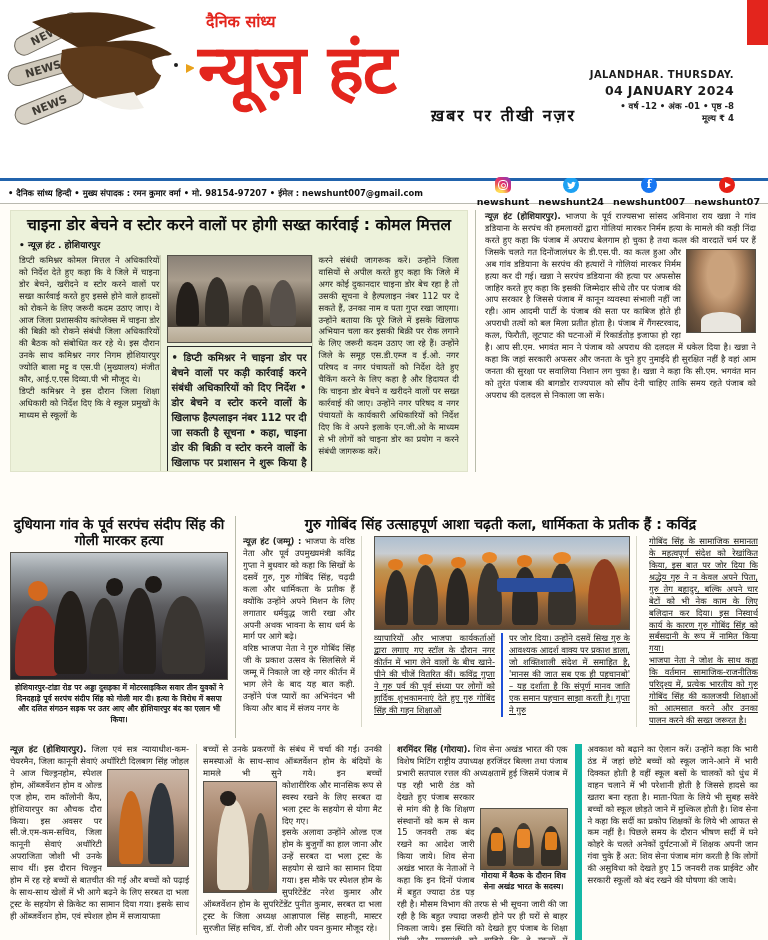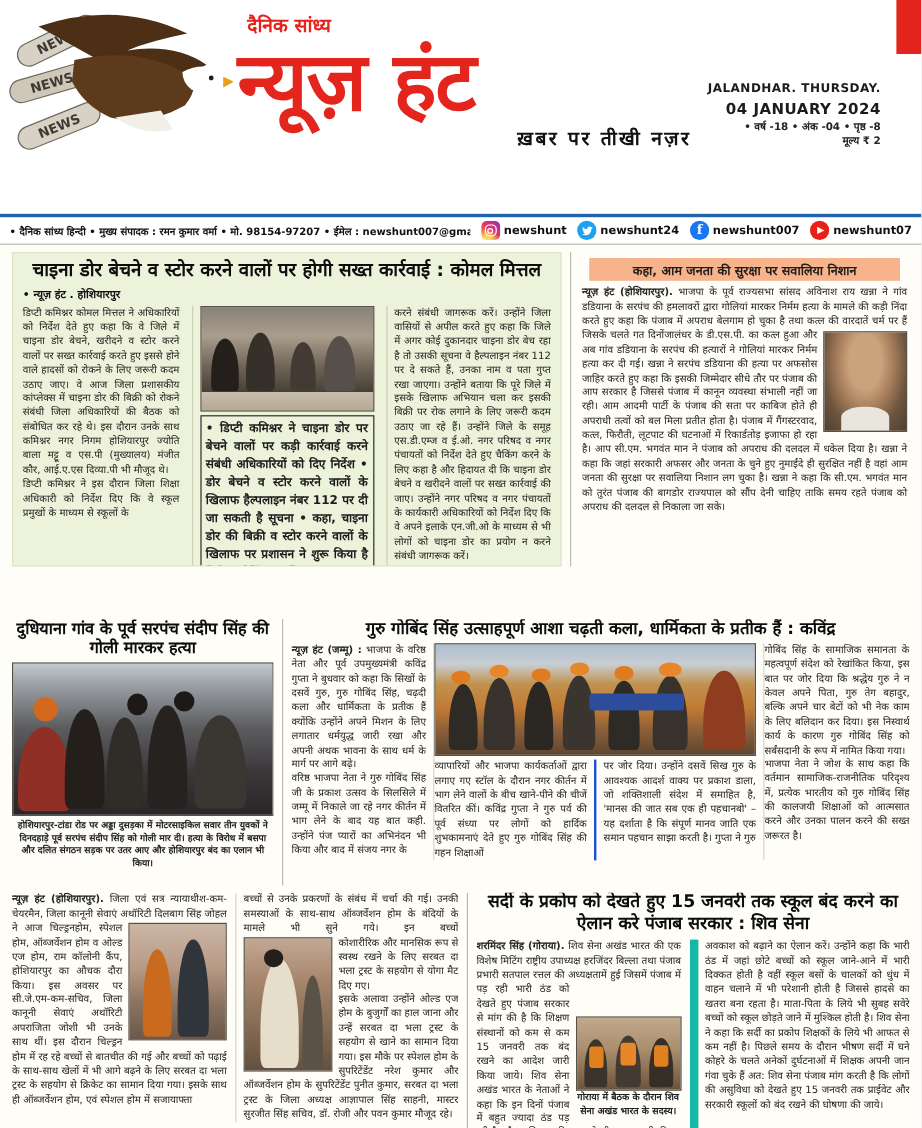--- a/index.html
+++ b/index.html
@@ -27,21 +27,21 @@
   .issue-block{position:absolute;right:34px;top:68px;text-align:right;line-height:1.4;}
   .issue-block .d1{font-weight:800;font-size:10px;letter-spacing:.4px;}
   .issue-block .d2{font-weight:800;font-size:12.5px;letter-spacing:.4px;}
   .issue-block .d3{font-size:8.6px;font-weight:700;color:#222;}
   .issue-block .d4{font-size:8.6px;font-weight:700;color:#222;}
   .corner-red{position:absolute;top:0;right:0;width:21px;height:45px;background:var(--red);}
   
   .info-bar{height:26px;border-top:3px solid var(--blue);border-bottom:1px solid #b9b9b0;
     display:flex;align-items:center;gap:9px;padding:0 8px;background:#fff;}
   .contact{flex:1;font-size:8.4px;font-weight:600;color:#111;white-space:nowrap;overflow:hidden;}
-  .chip{display:flex;align-items:center;gap:3px;font-size:9.5px;font-weight:700;color:#111;}
+  .chip{display:flex;align-items:center;gap:3px;font-size:9.5px;font-weight:700;color:#111;flex-direction:column;}
   .icn{width:16px;height:16px;display:inline-flex;align-items:center;justify-content:center;flex:0 0 auto;}
   .ig{border-radius:5px;background:radial-gradient(circle at 28% 112%,#ffdb55 0 20%,rgba(255,219,85,0) 52%),linear-gradient(40deg,#f3a13c,#e3306c 55%,#7b3bc1);position:relative;}
   .ig::before{content:"";position:absolute;inset:3px;border:1.5px solid #fff;border-radius:4px;}
   .ig::after{content:"";position:absolute;inset:5.5px;border:1.3px solid #fff;border-radius:50%;}
   .tw{border-radius:50%;background:#1da1f2;}
   .fb{border-radius:50%;background:#1877f2;color:#fff;font-weight:800;font-size:11px;font-family:"DejaVu Serif","Liberation Serif",serif;}
   .fb::after{content:"f";margin-top:-1px;}
   .yt{border-radius:50%;background:#e62117;position:relative;}
   .yt::after{content:"";position:absolute;left:6px;top:4.5px;border-left:6px solid #fff;border-top:3.5px solid transparent;border-bottom:3.5px solid transparent;}
   
@@ -54,39 +54,39 @@
   .btxt .t{white-space:pre-line;}
   .bl{font-weight:800;}
   .cap{font-size:7.6px;line-height:1.4;text-align:center;font-weight:700;color:#222;}
   .photo{position:relative;overflow:hidden;border:1px solid #55524a;}
   .fg{position:absolute;background:#241f1b;border-radius:50% 50% 12% 12%/68% 68% 10% 10%;}
   
   .row1{height:262px;}
   .china{flex:0 0 458px;background:var(--green-bg);padding:5px 8px 4px;border:1px solid #dfe3ca;}
   .china h2{font-size:15.5px;margin-bottom:3px;}
   .china .byline{font-size:9px;margin:1px 0 4px;color:#111;}
-  .china .cols{display:flex;gap:10px;}
+  .china .cols{display:flex;gap:0;}
   .china .cols>div+div{border-left:1px solid #ccd0b6;padding-left:6px;}
   .c1,.c3{flex:1 1 0;}
   .c2{flex:0 0 152px;}
   .ph-meeting{height:88px;margin-bottom:3px;background:linear-gradient(180deg,#8a8177 0%,#a99d8d 28%,#6e6356 58%,#484036 82%,#c9bfae 82%,#b5a892 100%);}
   .note-box{border:1.5px solid #2c2c2c;padding:3px 4px;font-size:10px;font-weight:700;text-align:justify;line-height:1.5;margin-bottom:3px;}
   .khanna{flex:1;padding:1px 2px;}
   .khanna h2{font-size:14.5px;}
   .subhead{background:var(--peach);font-size:10.5px;font-weight:800;text-align:center;padding:2.5px 2px;margin:4px 6px 4px;color:#201c18;}
   .ph-portrait{float:right;width:70px;height:84px;margin:2px 0 2px 5px;background:radial-gradient(ellipse at 50% 30%,#caa27c 0 28%,#a87f5c 48%,#6e553f 72%,#4e3e30 100%);}
   
   .row2{height:222px;margin-top:44px;}
   .sarpanch{flex:0 0 218px;}
   .sarpanch h2{font-size:13.5px;margin-bottom:3px;}
   .ph-crowd{height:128px;margin-bottom:3px;background:linear-gradient(180deg,#c3c9cd 0%,#9aa0a5 14%,#5d5d60 42%,#3a3739 72%,#292528 100%);}
   .guru{flex:1;}
   .guru h2{font-size:14px;margin-bottom:3px;}
   .guru-cols{display:flex;gap:6px;}
-  .guru-cols>*+*{border-left:1px solid #d7d7c8;padding-left:0;}
+  .guru-cols>*+*{border-left:1px solid #d7d7c8;padding-left:12px;text-decoration:underline;}
   .gc1{flex:0 0 112px;}
   .gmid{flex:1;}
   .gc4{flex:0 0 122px;}
   .ph-procession{height:94px;margin-bottom:3px;background:linear-gradient(180deg,#aebfd0 0%,#c8cdd2 18%,#c0924e 36%,#c27a33 58%,#8a5f39 78%,#5f4630 100%);}
   .sub-cols{display:flex;gap:6px;}
   .sub-cols>div{flex:1 1 0;}
   .sub-cols>div+div{border-left:2px solid #1d4ed8;padding-left:6px;}
   
   .row3{height:230px;}
   .judge{flex:0 0 372px;}
@@ -134,22 +134,22 @@
       </svg>
     </div>
     <div class="title-block">
       <div class="edition">दैनिक सांध्य</div>
       <div class="big-title">न्यूज़ हंट</div>
       <div class="tagline">ख़बर पर तीखी नज़र</div>
     </div>
     <div class="issue-block">
       <div class="d1">JALANDHAR. THURSDAY.</div>
       <div class="d2">04 JANUARY 2024</div>
-      <div class="d3">• वर्ष -18  • अंक -04  • पृष्ठ -8</div>
-      <div class="d4">मूल्य ₹ 2</div>
+      <div class="d3">• वर्ष -12  • अंक -01  • पृष्ठ -8</div>
+      <div class="d4">मूल्य ₹ 4</div>
     </div>
     <div class="corner-red"></div>
   </header>
 
   <div class="info-bar">
     <div class="contact">• दैनिक सांध्य हिन्दी • मुख्य संपादक : रमन कुमार वर्मा • मो. 98154-97207 • ईमेल : newshunt007@gmail.com</div>
     <div class="chip">
         <span class="icn ig"></span>
         <span>newshunt</span>
       </div>
@@ -191,21 +191,20 @@
             <div class="note-box">• डिप्टी कमिश्नर ने चाइना डोर पर बेचने वालों पर कड़ी कार्रवाई करने संबंधी अधिकारियों को दिए निर्देश • डोर बेचने व स्टोर करने वालों के खिलाफ हैल्पलाइन नंबर 112 पर दी जा सकती है सूचना • कहा, चाइना डोर की बिक्री व स्टोर करने वालों के खिलाफ पर प्रशासन ने शुरू किया है विशेष चैकिंग अभियान • स्कूल प्रिंसिपल भी चाइना डोर से होने वाले नुकसान संबंधी विद्यार्थियों को करे जागरूक</div>
             <div class="btxt"><span class="t">विद्यार्थियों को चाइना डोर का प्रयोग न</span></div>
           </div>
           <div class="c3 btxt"><span class="t">करने संबंधी जागरूक करें। उन्होंने जिला वासियों से अपील करते हुए कहा कि जिले में अगर कोई दुकानदार चाइना डोर बेच रहा है तो उसकी सूचना वे हैल्पलाइन नंबर 112 पर दे सकते हैं, उनका नाम व पता गुप्त रखा जाएगा। उन्होंने बताया कि पूरे जिले में इसके खिलाफ अभियान चला कर इसकी बिक्री पर रोक लगाने के लिए जरूरी कदम उठाए जा रहे हैं। उन्होंने जिले के समूह एस.डी.एम्ज व ई.ओ. नगर परिषद व नगर पंचायतों को निर्देश देते हुए चैकिंग करने के लिए कहा है और हिदायत दी कि चाइना डोर बेचने व खरीदने वालों पर सख्त कार्रवाई की जाए। उन्होंने नगर परिषद व नगर पंचायतों के कार्यकारी अधिकारियों को निर्देश दिए कि वे अपने इलाके एन.जी.ओ के माध्यम से भी लोगों को चाइना डोर का प्रयोग न करने संबंधी जागरूक करें।</span></div>
         </div>
       </article>
 
       <div class="vdiv"></div>
 
       <article class="article khanna">
-        <div class="subhead">कहा, आम जनता की सुरक्षा पर सवालिया निशान</div>
         <div class="btxt"><b class="bl">न्यूज़ हंट (होशियारपुर).</b> <span class="t">भाजपा के पूर्व राज्यसभा सांसद अविनाश राय खन्ना ने गांव डडियाना के सरपंच की हमलावरों द्वारा गोलियां मारकर निर्मम हत्या के मामले की कड़ी निंदा करते हुए कहा कि पंजाब में अपराध बेलगाम हो चुका है तथा कत्ल की वारदातें चर्म पर हैं जिसके चलते गत दिनों</span><span class="photo ph-portrait" style="display:block;">
               <span style="position:absolute;left:20%;right:20%;bottom:0;height:24%;background:#e9e6df;border-radius:45% 45% 0 0;"></span>
             </span><span class="t">जालंधर के डी.एस.पी. का कत्ल हुआ और अब गांव डडियाना के सरपंच की हत्यारों ने गोलियां मारकर निर्मम हत्या कर दी गई। खन्ना ने सरपंच डडियाना की हत्या पर अफसोस जाहिर करते हुए कहा कि इसकी जिम्मेदार सीधे तौर पर पंजाब की आप सरकार है जिससे पंजाब में कानून व्यवस्था संभाली नहीं जा रही। आम आदमी पार्टी के पंजाब की सता पर काबिज होते ही अपराधी तत्वों को बल मिला प्रतीत होता है। पंजाब में गैंगस्टरवाद, कत्ल, फिरौती, लूटपाट की घटनाओं में रिकार्डतोड़ इजाफा हो रहा है। आप सी.एम. भगवंत मान ने पंजाब को अपराध की दलदल में धकेल दिया है। खन्ना ने कहा कि जहां सरकारी अफसर और जनता के चुने हुए नुमाईंदे ही सुरक्षित नहीं है वहां आम जनता की सुरक्षा पर सवालिया निशान लग चुका है। खन्ना ने कहा कि सी.एम. भगवंत मान को तुरंत पंजाब की बागडोर राज्यपाल को सौंप देनी चाहिए ताकि समय रहते पंजाब को अपराध की दलदल से निकाला जा सके।</span></div>
       </article>
     </section>
 
     <section class="row row2">
 
       <article class="article sarpanch">
         <h2>दुधियाना गांव के पूर्व सरपंच संदीप सिंह की गोली मारकर हत्या</h2>
@@ -270,21 +269,20 @@
                 <span class="fg" style="left:22%;top:8%;width:22%;height:14%;border-radius:50%;background:#2b2métier723;"></span>
                 <span class="fg" style="left:66%;top:28%;width:24%;height:70%;background:#5a5246;"></span>
               </span><span class="t">शारीरिक और मानसिक रूप से स्वस्थ रखने के लिए सरबत दा भला ट्रस्ट के सहयोग से योगा मैट दिए गए।
 इसके अलावा उन्होंने ओल्ड एज होम के बुजुर्गों का हाल जाना और उन्हें सरबत दा भला ट्रस्ट के सहयोग से खाने का सामान दिया गया। इस मौके पर स्पेशल होम के सुपरिटेंडेंट नरेश कुमार और ऑब्जर्वेशन होम के सुपरिटेंडेंट पुनीत कुमार, सरबत दा भला ट्रस्ट के जिला अध्यक्ष आज्ञापाल सिंह साहनी, मास्टर सुरजीत सिंह सचिव, डॉ. रोजी और पवन कुमार मौजूद रहे।</span></div>
         </div>
       </article>
 
       <div class="vdiv"></div>
 
       <article class="article shiv">
-        <h2>सर्दी के प्रकोप को देखते हुए 15 जनवरी तक स्कूल बंद करने का ऐलान करे पंजाब सरकार : शिव सेना</h2>
         <div class="scols">
           <div class="btxt"><b class="bl">शरमिंदर सिंह (गोराया).</b> <span class="t">शिव सेना अखंड भारत की एक विशेष मिटिंग राष्ट्रीय उपाध्यक्ष हरजिंदर बिल्ला तथा पंजाब प्रभारी सतपाल रत्तल की अध्यक्षता</span><span class="shiv-float" style="display:block;margin-top:28px;">
                 <span class="photo ph-meeting2" style="display:block;">
                   <span class="fg" style="left:8%;top:30%;width:22%;height:66%;background:#3a342c;"></span>
                   <span class="fg" style="left:38%;top:24%;width:24%;height:72%;background:#433b31;"></span>
                   <span class="fg" style="left:70%;top:28%;width:24%;height:68%;background:#352f27;"></span>
                   <span class="fg" style="left:12%;top:40%;width:14%;height:30%;background:#e0801f;border-radius:20%;"></span>
                   <span class="fg" style="left:43%;top:34%;width:14%;height:32%;background:#e8872a;border-radius:20%;"></span>
                   <span class="fg" style="left:75%;top:38%;width:14%;height:30%;background:#e0801f;border-radius:20%;"></span>
                 </span>

